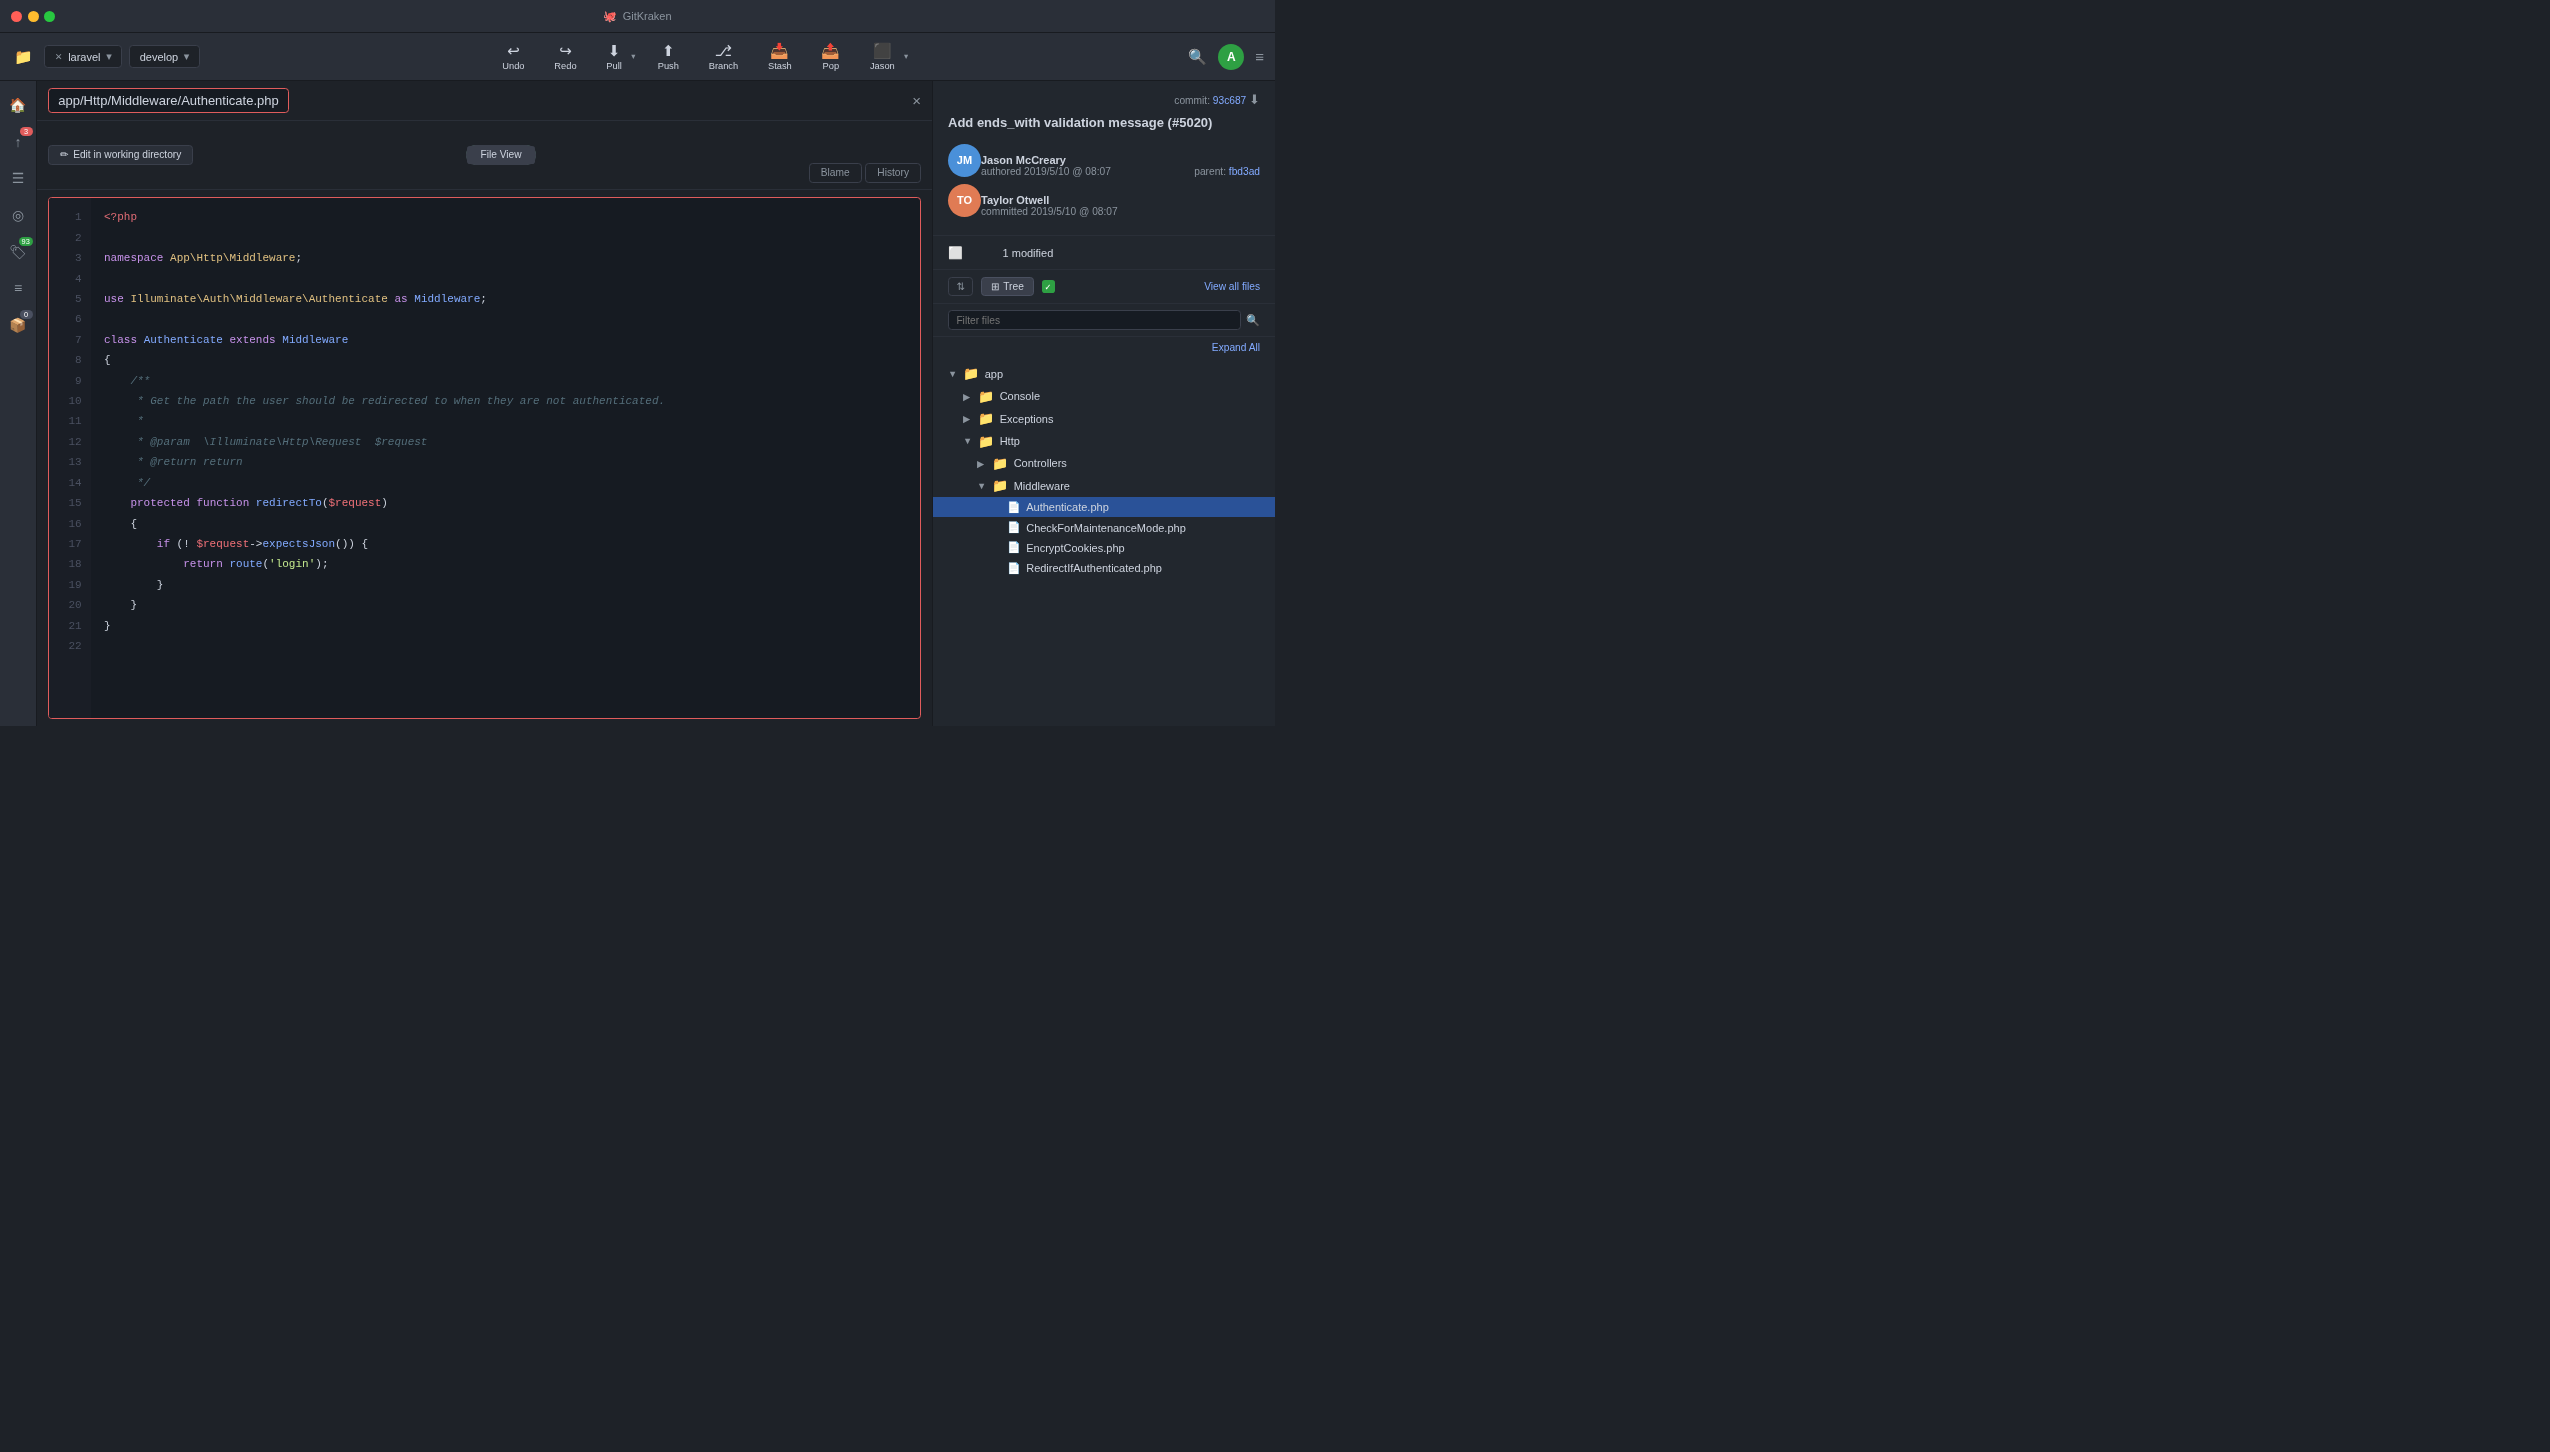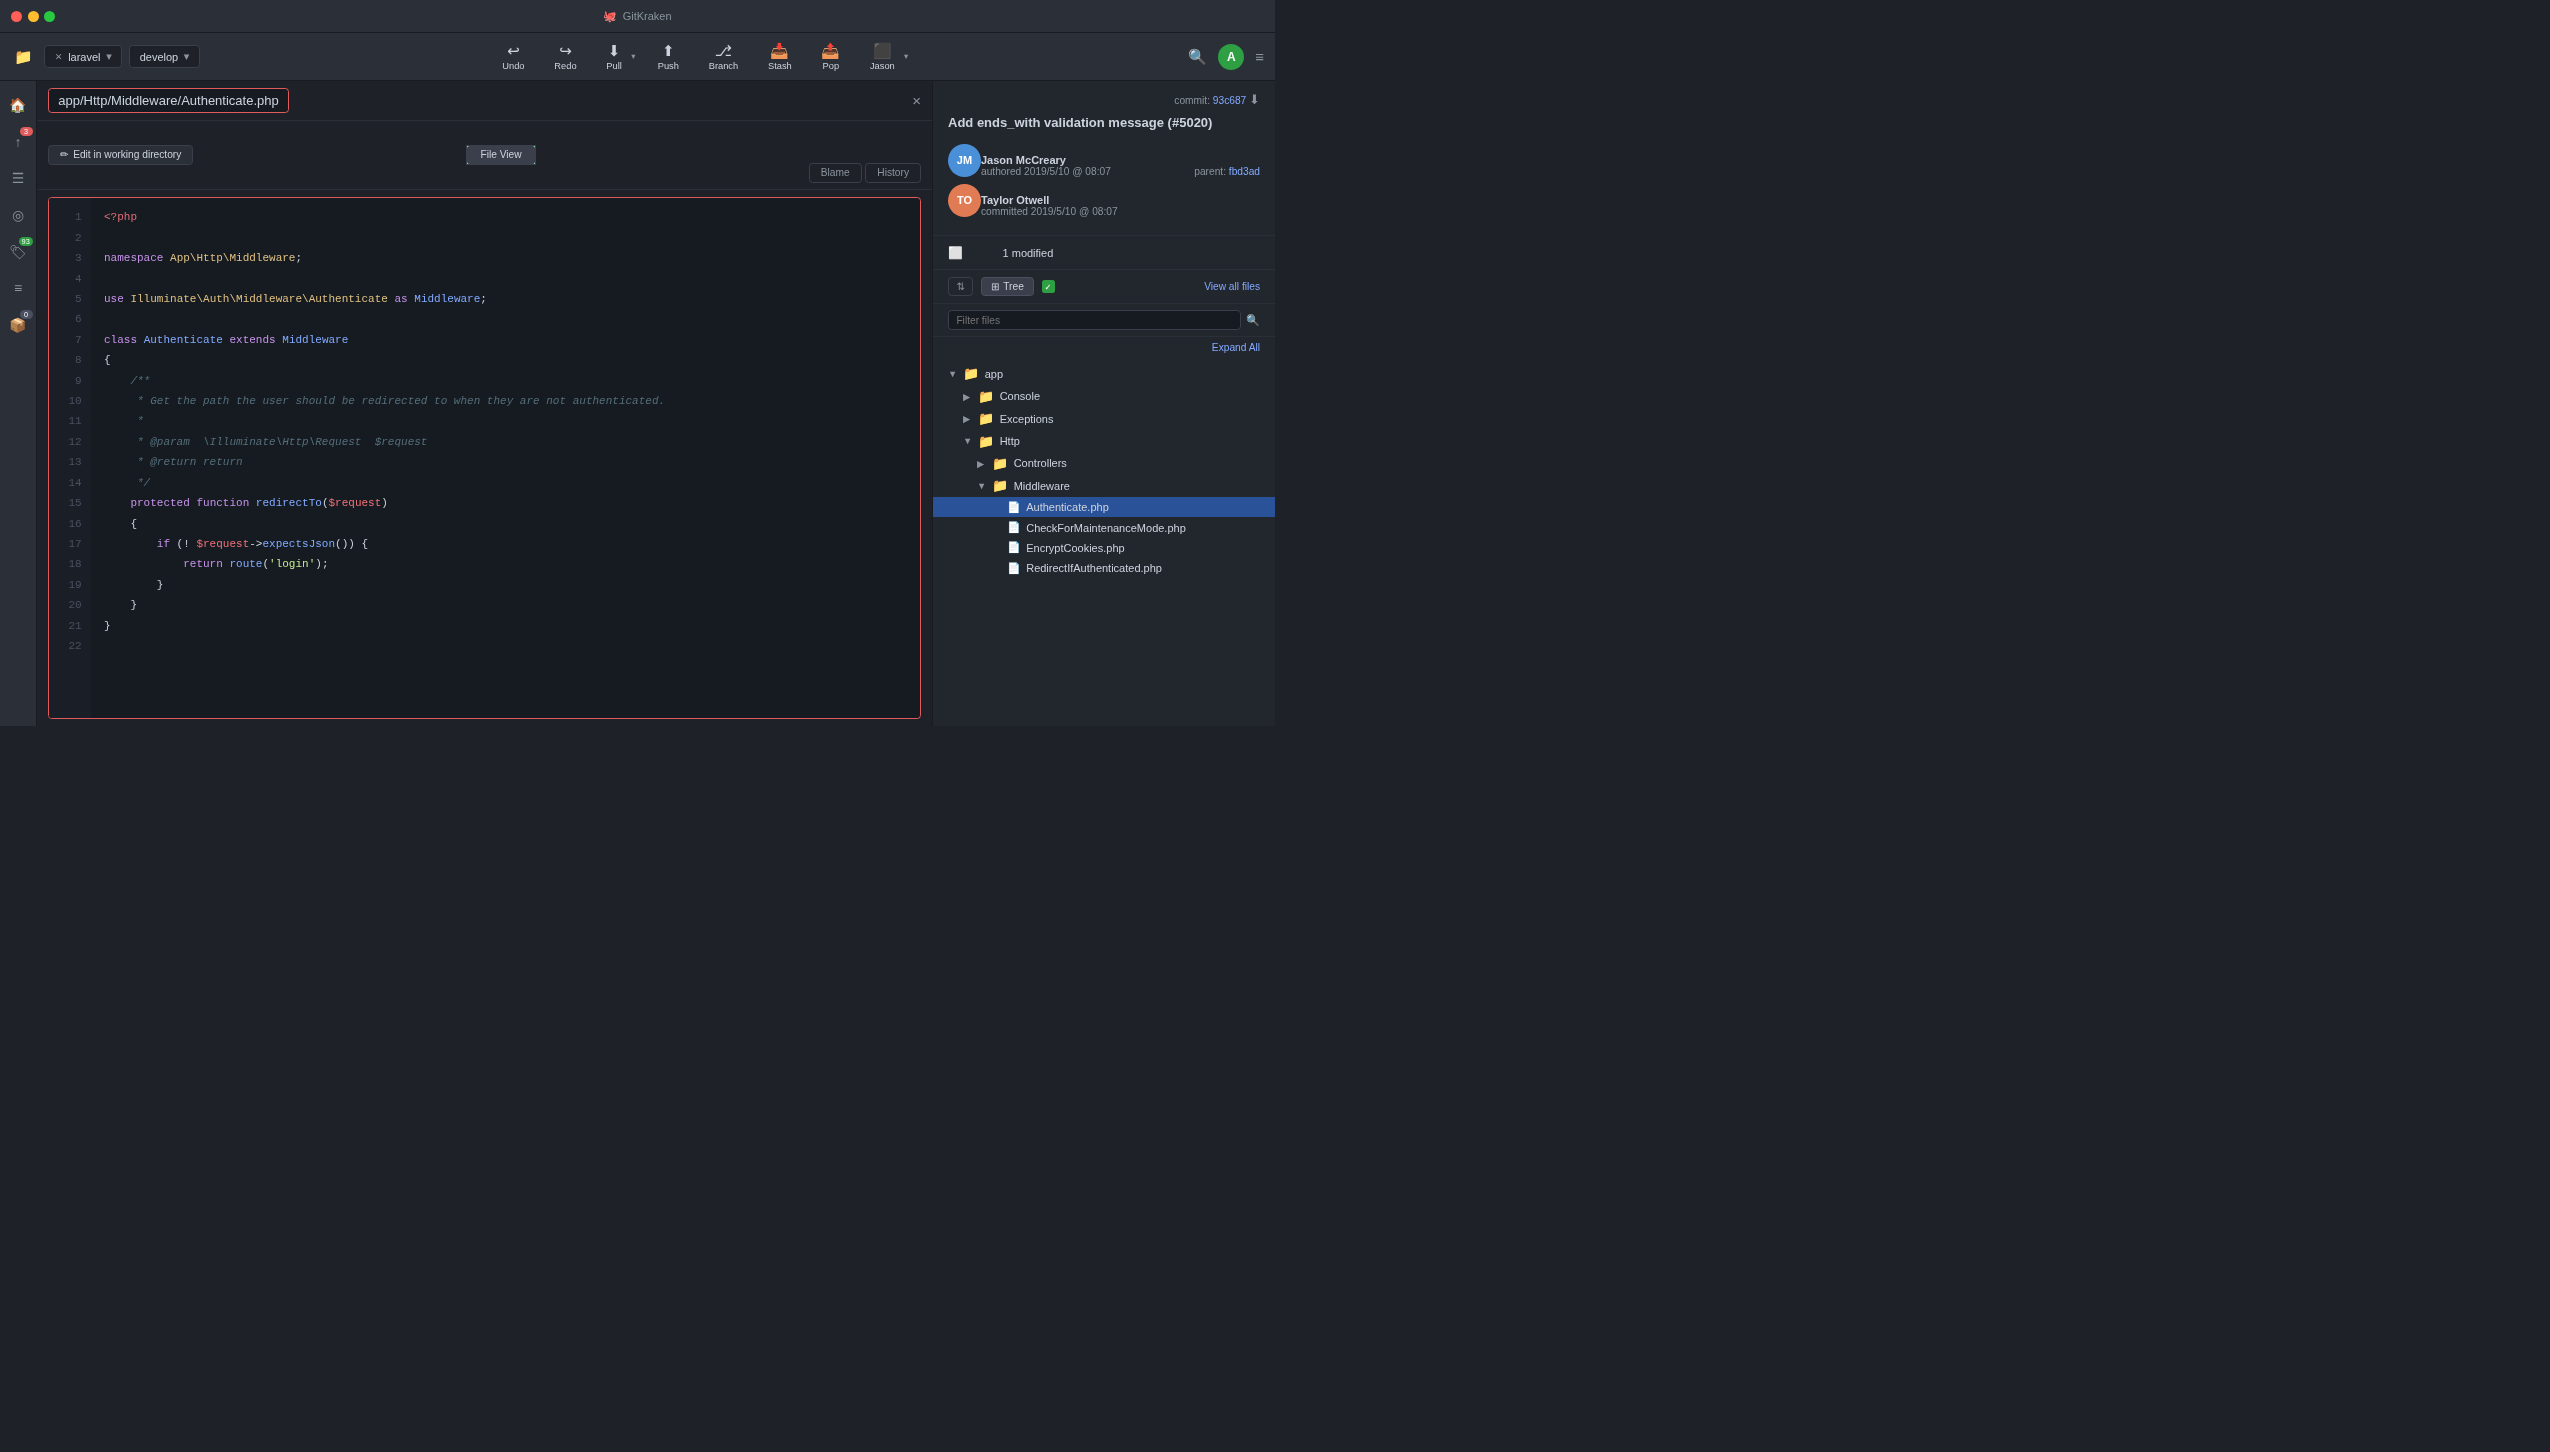--- a/index.html
+++ b/index.html
@@ -241,21 +241,21 @@
       font-size: 10.2px;
       cursor: pointer;
       display: flex;
       align-items: center;
       gap: 4.6px;
     }
     .view-toggle {
       margin-left: auto;
       display: flex;
       background: #86efac;
-      border-radius: 0;
+      border-radius: 9px;
       border: 0.9px solid #3a3f4b;
     }
     .view-btn {
       padding: 3.7px 13px;
       font-size: 10.2px;
       cursor: pointer;
       border: none;
       background: none;
       color: #8b949e;
       border-radius: 2.8px;

